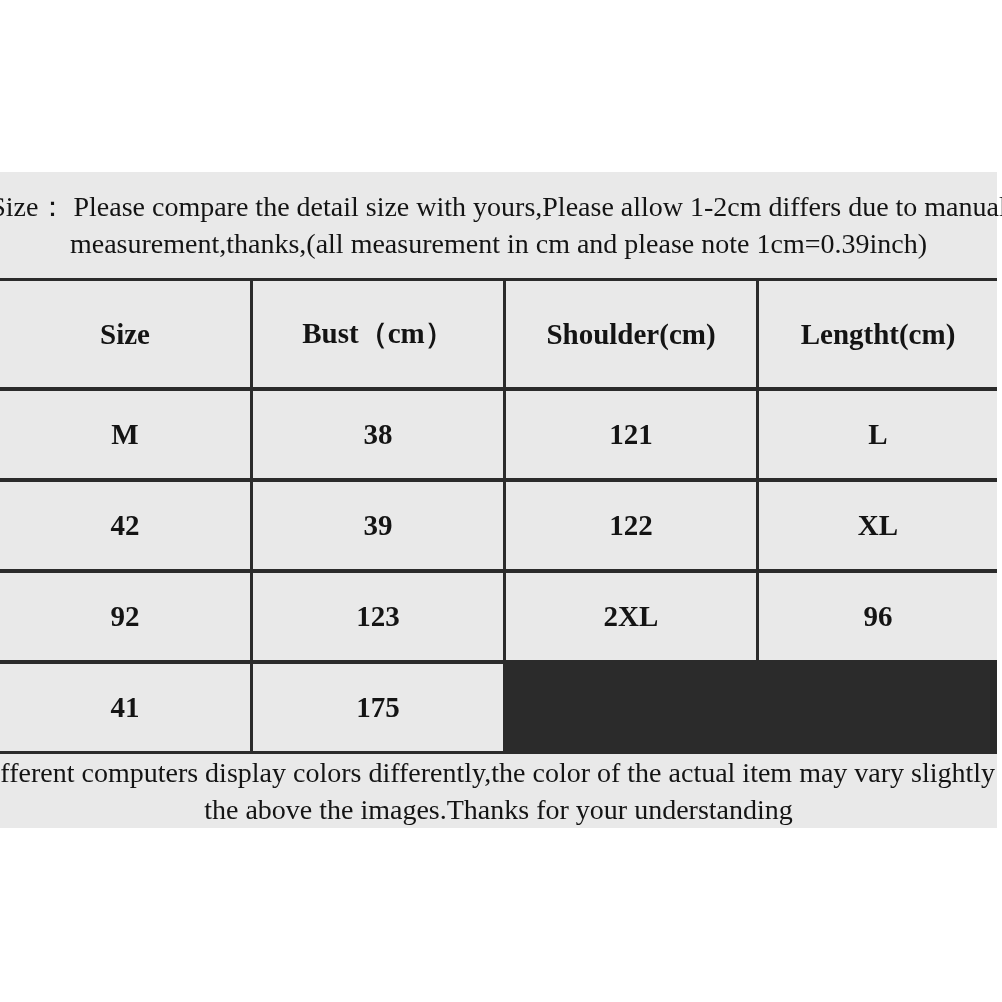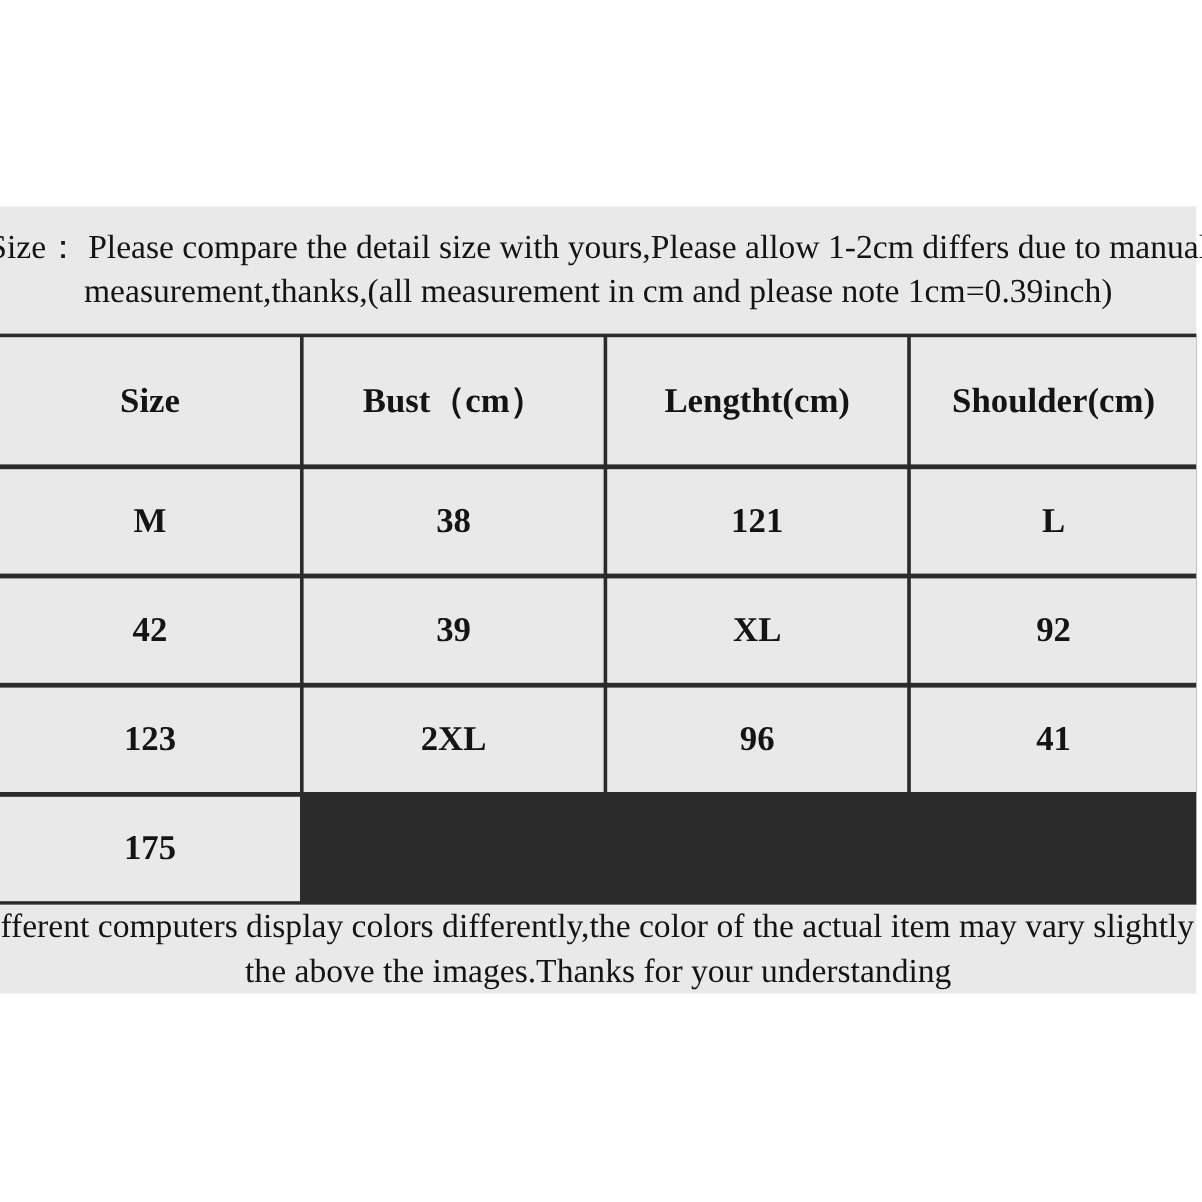--- a/index.html
+++ b/index.html
@@ -63,30 +63,31 @@
 <div class="page">
 
   <section class="notice notice-top">
     <p>Size： Please compare the detail size with yours,Please allow 1-2cm differs due to manual</p>
     <p>measurement,thanks,(all measurement in cm and please note 1cm=0.39inch)</p>
   </section>
 
   <section class="size-table">
     <div class="cell">Size</div>
     <div class="cell">Bust（cm）</div>
+    <div class="cell">Shoulder(cm)</div>
     <div class="cell">Lengtht(cm)</div>
-    <div class="cell">Shoulder(cm)</div>
 
     <div class="cell">M</div>
     <div class="cell">38</div>
     <div class="cell">121</div>
 
     <div class="cell">L</div>
     <div class="cell">42</div>
     <div class="cell">39</div>
+    <div class="cell">122</div>
 
     <div class="cell">XL</div>
     <div class="cell">92</div>
     <div class="cell">123</div>
 
     <div class="cell">2XL</div>
     <div class="cell">96</div>
     <div class="cell">41</div>
     <div class="cell">175</div>
   </section>

